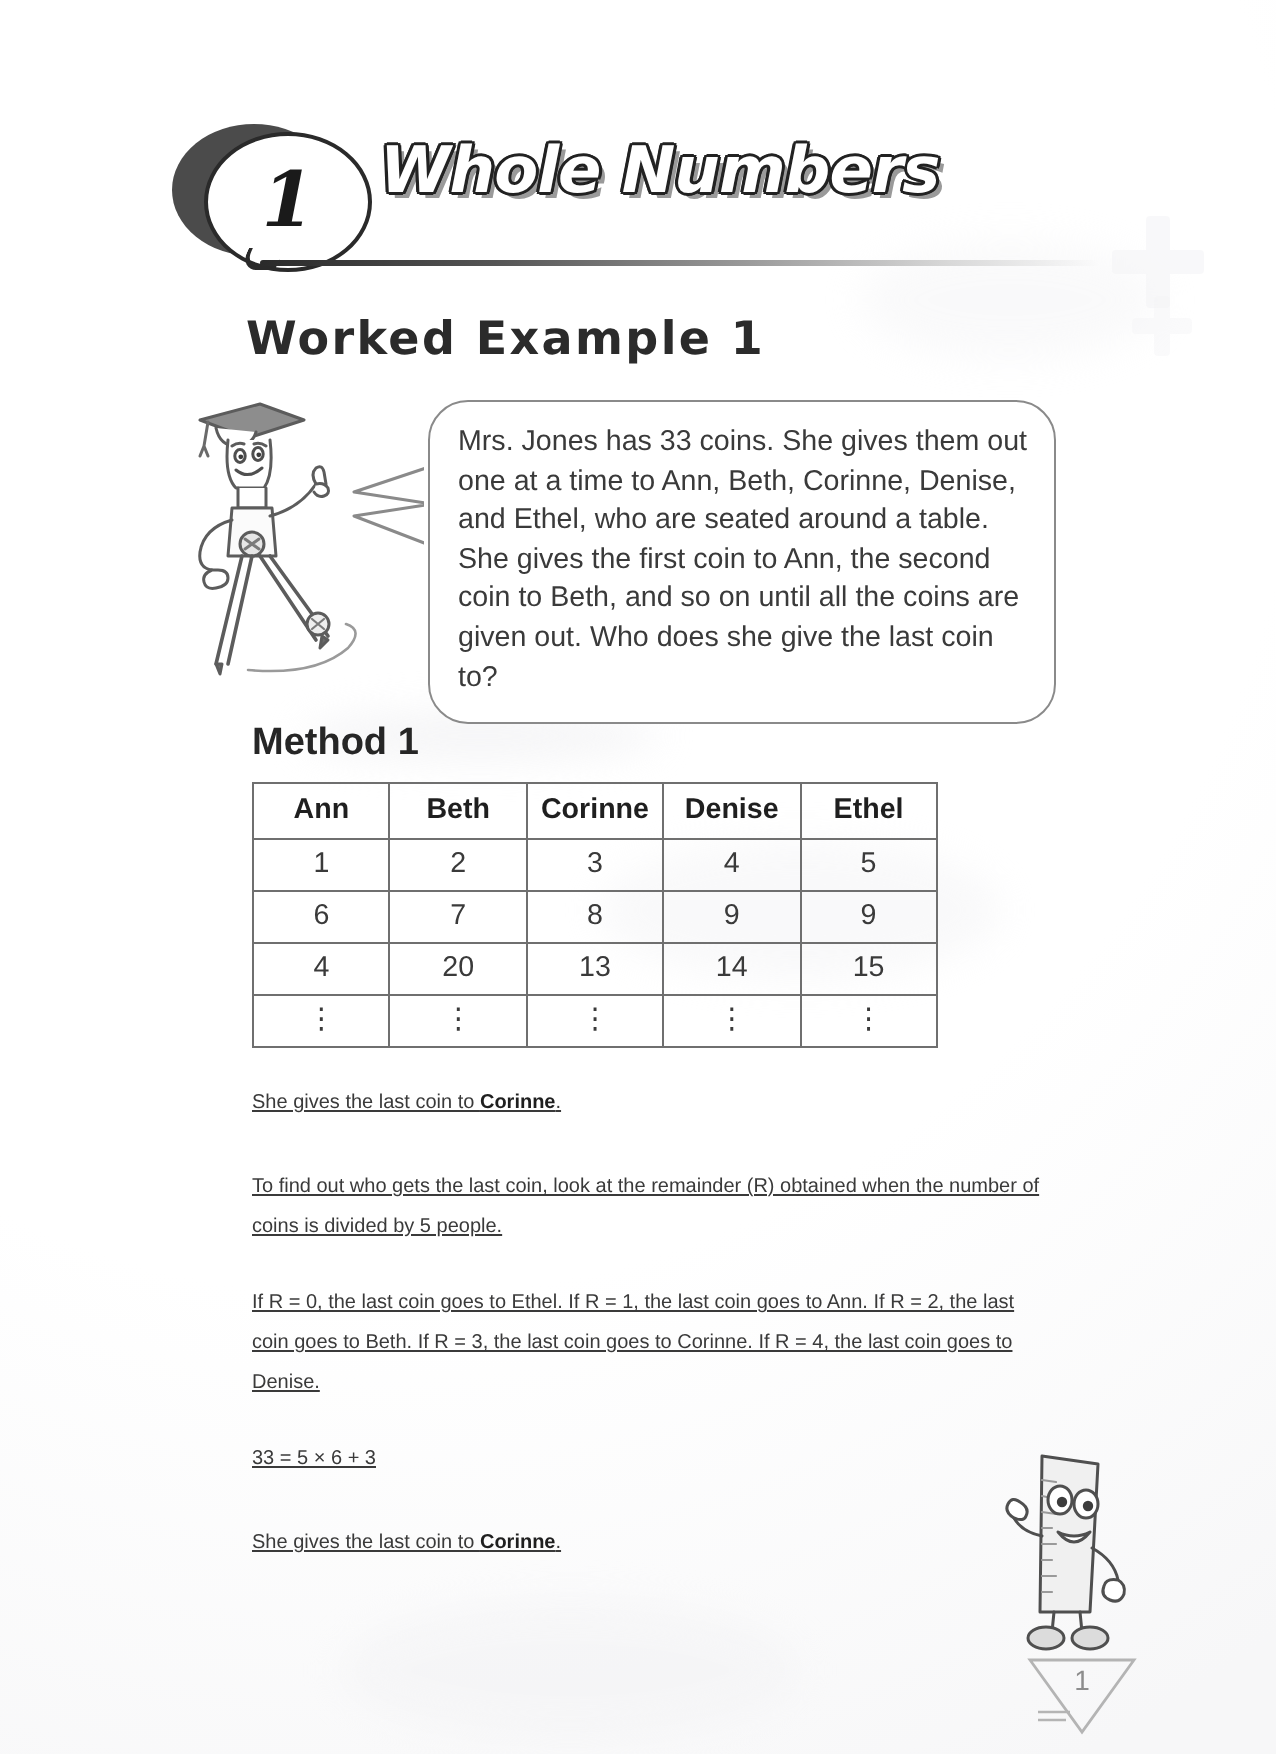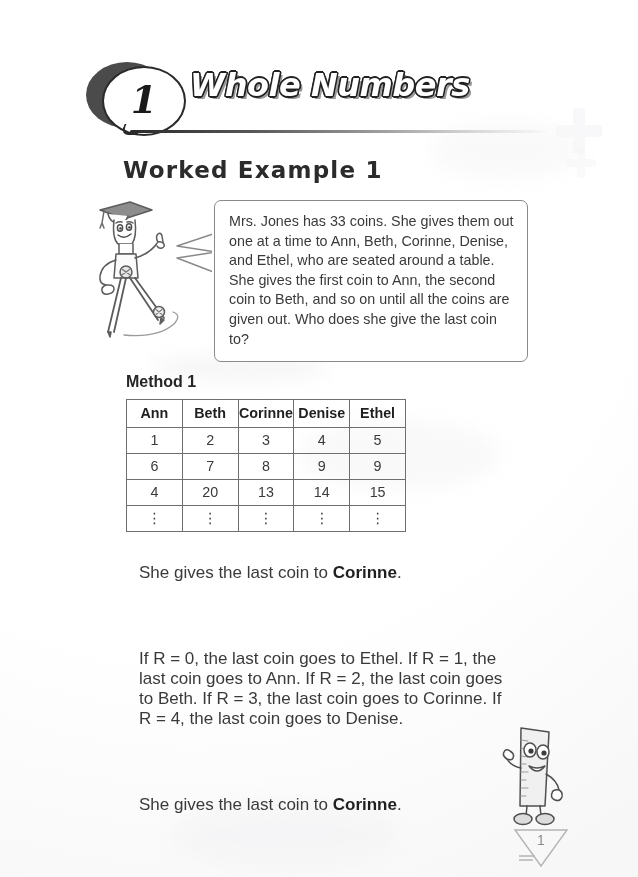--- a/index.html
+++ b/index.html
@@ -150,21 +150,21 @@
 
   
   .speech-bubble {
     position: absolute;
     left: 214px;
     top: 200px;
     width: 314px;
     box-sizing: border-box;
     padding: 11px 13px 12px 14px;
     border: 1.6px solid #8a8a8a;
-    border-radius: 7px;
+    border-radius: 20px;
     background: #ffffff;
   }
   .speech-bubble p {
     margin: 0;
     font-size: 14.3px;
     line-height: 19.6px;
     color: #3a3a3a;
   }
   .bubble-tail {
     position: absolute;
@@ -175,39 +175,40 @@
   }
 
   
   .content {
     position: absolute;
     left: 126px;
     top: 357px;
     width: 400px;
   }
   .method-label {
-    font-size: 16px;
+    font-size: 19px;
     font-weight: bold;
     color: #262626;
-    margin: 16px 0 8px 0;
+    margin: 4px 0 8px 0;
   }
   .body-text {
-    margin: 13px;
-    font-size: 17px;
+    margin: 0;
+    font-size: 10px;
     line-height: 20px;
     color: #3a3a3a;
+    text-decoration: underline;
   }
   .body-text b { color: #1f1f1f; font-weight: bold; }
   .spacer-18 { height: 18px; }
   .spacer-22 { height: 22px; }
 
   
   table.coins-table {
     border-collapse: collapse;
-    width: 280px;
+    width: 343px;
     table-layout: fixed;
   }
   table.coins-table td,
   table.coins-table th {
     border: 1.3px solid #6f6f6f;
     height: 22px;
     text-align: center;
     font-size: 14.3px;
     font-weight: normal;
     color: #3a3a3a;
@@ -387,27 +388,29 @@
       </tbody>
     </table>
 
     <div class="spacer-18"></div>
 
     <p class="body-text"><span>She gives the last coin to </span><b>Corinne</b><span>.</span></p>
 
     <div class="spacer-22"></div>
 
 
+    <p class="body-text">To find out who gets the last coin, look at the remainder (R) obtained when the number of coins is divided by 5 people.</p>
 
     <div class="spacer-18"></div>
 
     <p class="body-text">If R = 0, the last coin goes to Ethel. If R = 1, the last coin goes to Ann. If R = 2, the last coin goes to Beth. If R = 3, the last coin goes to Corinne. If R = 4, the last coin goes to Denise.</p>
 
     <div class="spacer-18"></div>
 
+    <p class="body-text">33 = 5 × 6 + 3</p>
 
     <div class="spacer-22"></div>
 
     <p class="body-text"><span>She gives the last coin to </span><b>Corinne</b><span>.</span></p>
 
   </div>
 
   <div class="ruler-mascot">
     <svg viewBox="0 0 86 104" width="86" height="104" aria-hidden="true">
       <g fill="none" stroke="#5c5c5c" stroke-width="1.5" stroke-linecap="round" stroke-linejoin="round">

